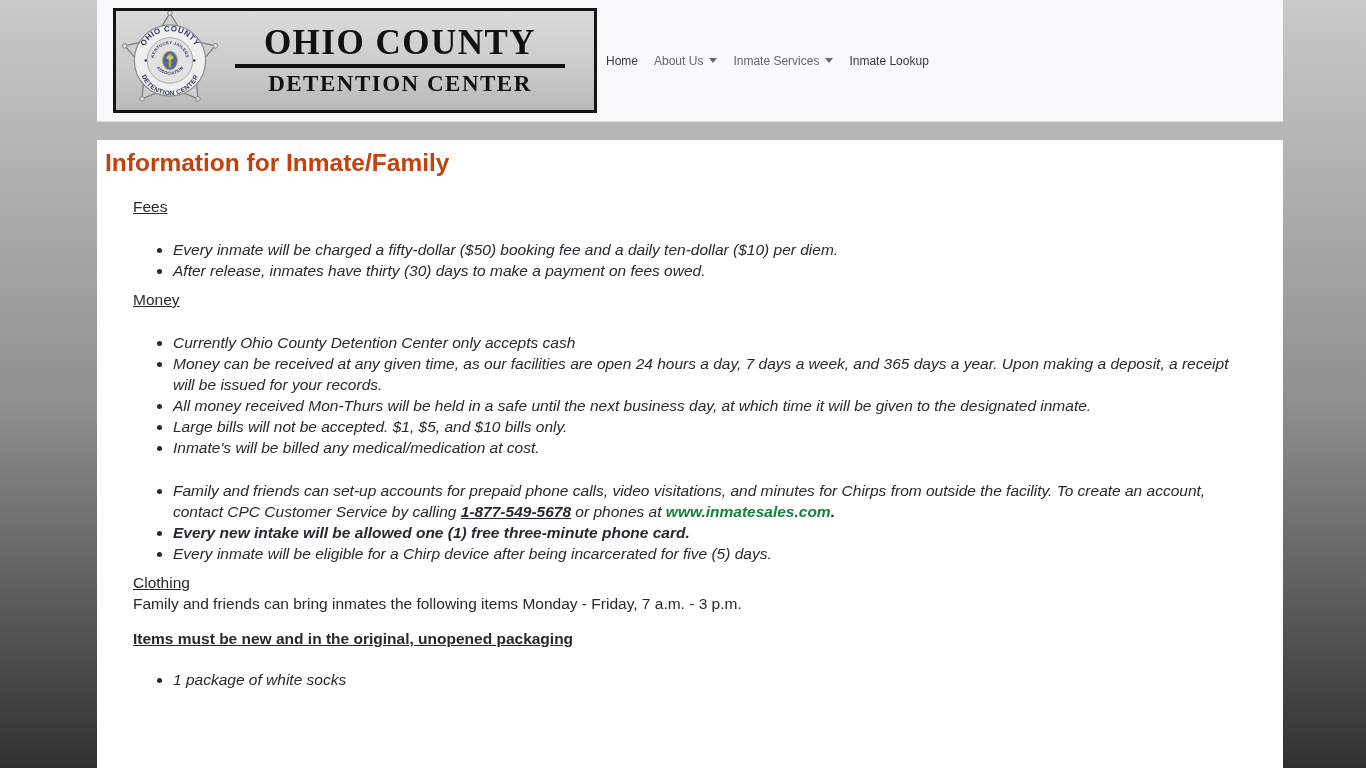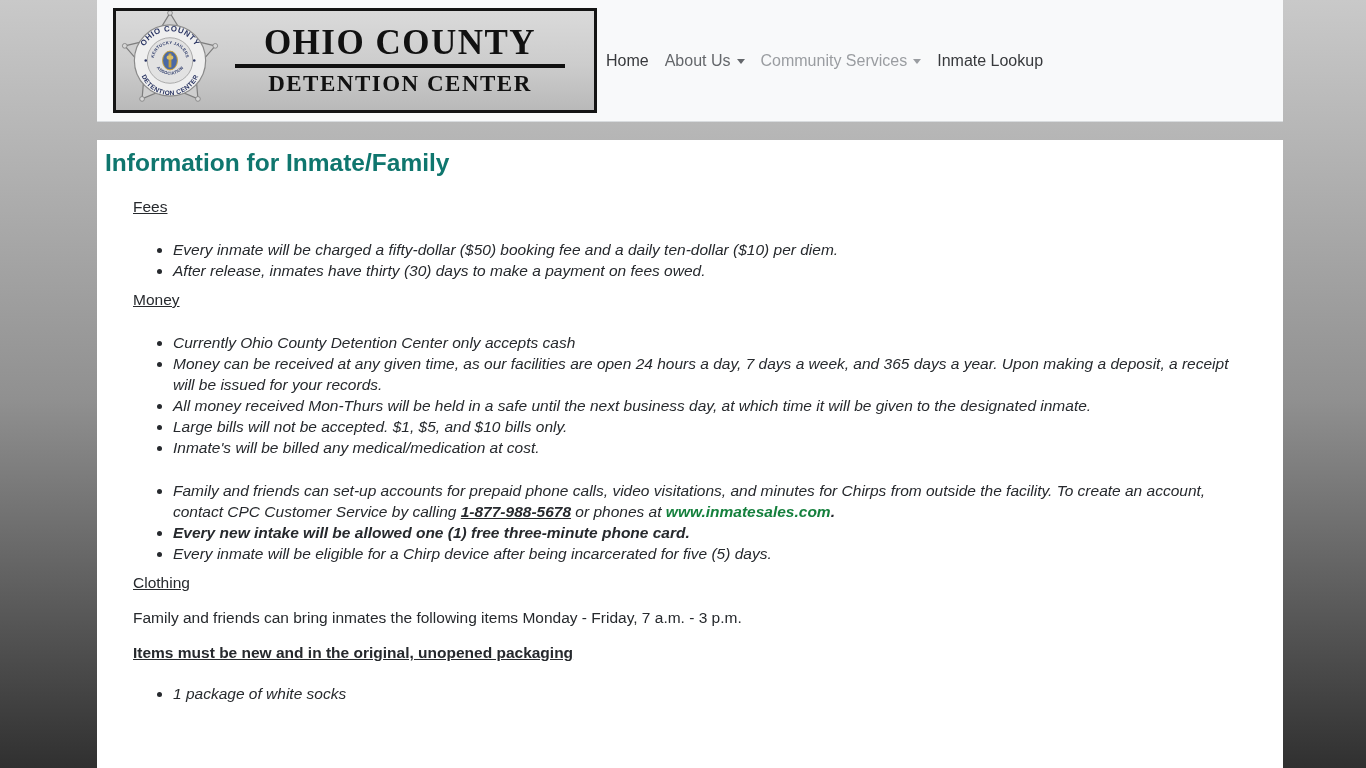--- a/index.html
+++ b/index.html
@@ -24,44 +24,44 @@
   }
   .badge-wrap { width: 100px; height: 99px; margin-left: 4px; flex-shrink: 0; }
   .brand-text {
     flex: 1; display: flex; flex-direction: column; align-items: center;
     font-family: "Liberation Serif", "DejaVu Serif", serif; font-weight: bold;
     margin-right: 14px;
   }
   .brand-line1 { font-size: 35px; letter-spacing: 1.5px; line-height: 1.1; }
   .brand-rule { width: 330px; height: 4px; background: #101010; margin: 2px 0 3px; }
   .brand-line2 { font-size: 23px; letter-spacing: 1.5px; }
-  .nav { display: flex; align-items: center; margin-left: 1px; font-size: 16px; }
+  .nav { display: flex; align-items: center; margin-left: 1px; font-size: 12px; }
   .nav a { text-decoration: none; padding: 8px; white-space: nowrap; cursor: pointer; }
   .nav a.plain { color: #37393c; }
   .nav a.drop  { color: #64676b; text-align: center; }
   .nav a.drop.muted { color: #9a9da1; }
   .caret {
     display: inline-block; width: 0; height: 0; margin-left: 6px;
     border-left: 4px solid transparent; border-right: 4px solid transparent;
     border-top: 5px solid currentColor; vertical-align: 2px;
   }
   
   .card {
     margin: 18px 0 0 97px; width: 1186px; min-height: 640px;
     background: #ffffff; padding: 8px 30px 40px 8px;
   }
-  .page-title { font-size: 24.5px; font-weight: 600; color: #0f766e; line-height: 30px; margin-bottom: 18px; }
+  .page-title { font-size: 24.5px; font-weight: 600; color: #c2410c; line-height: 30px; margin-bottom: 18px; }
   .content-inner { margin-left: 28px; font-size: 15.5px; line-height: 21px; color: #26292d; padding-right: 20px; }
   .section-head { text-decoration: underline; margin-top: 8px; }
   .section-head.first { }
   .content-inner ul { margin-top: 22px; padding-left: 40px; font-style: italic; }
   .content-inner ul.tight-list { margin-top: 20px; }
   .content-inner li { line-height: 21px; }
   .bold { font-weight: bold; }
-  .para { margin-top: 14px; }
+  .para { }
   .note { margin-top: 14px; font-weight: bold; text-decoration: underline; }
   .tel-link { color: inherit; font-weight: bold; text-decoration: underline; cursor: pointer; }
   .web-link { color: #15803d; font-weight: bold; text-decoration: none; cursor: pointer; }
 </style>
 </head>
 <body>
 
 <header class="site-header">
   <a class="brand">
     <span class="badge-wrap">
@@ -101,21 +101,21 @@
     </span>
     <span class="brand-text">
       <span class="brand-line1">OHIO COUNTY</span>
       <span class="brand-rule"></span>
       <span class="brand-line2">DETENTION CENTER</span>
     </span>
   </a>
   <nav class="nav">
     <a class="plain"><span>Home</span></a>
     <a class="drop"><span>About Us</span><span class="caret"></span></a>
-    <a class="drop muted"><span>Community Services</span><span class="caret"></span></a>
+    <a class="drop"><span>Inmate Services</span><span class="caret"></span></a>
     <a class="plain"><span>Inmate Lookup</span></a>
   </nav>
 </header>
 
 <main class="card">
   <h3 class="page-title">Information for Inmate/Family</h3>
 
   <div class="content-inner">
 
     <p class="section-head first">Fees</p>
@@ -127,21 +127,21 @@
     <p class="section-head">Money</p>
     <ul>
       <li>Currently Ohio County Detention Center only accepts cash</li>
       <li>Money can be received at any given time, as our facilities are open 24 hours a day, 7 days a week, and 365 days a year. Upon making a deposit, a receipt will be issued for your records.</li>
       <li>All money received Mon-Thurs will be held in a safe until the next business day, at which time it will be given to the designated inmate.</li>
       <li>Large bills will not be accepted. $1, $5, and $10 bills only.</li>
       <li>Inmate's will be billed any medical/medication at cost.</li>
     </ul>
 
     <ul>
-      <li><span>Family and friends can set-up accounts for prepaid phone calls, video visitations, and minutes for Chirps from outside the facility. To create an account, contact CPC Customer Service by calling </span><a class="tel-link">1-877-988-5678</a><span> or phones at </span><a class="web-link">www.inmatesales.com</a><span class="bold">.</span></li>
+      <li><span>Family and friends can set-up accounts for prepaid phone calls, video visitations, and minutes for Chirps from outside the facility. To create an account, contact CPC Customer Service by calling </span><a class="tel-link">1-877-549-5678</a><span> or phones at </span><a class="web-link">www.inmatesales.com</a><span class="bold">.</span></li>
       <li class="bold">Every new intake will be allowed one (1) free three-minute phone card.</li>
       <li>Every inmate will be eligible for a Chirp device after being incarcerated for five (5) days.</li>
     </ul>
 
     <p class="section-head">Clothing</p>
     <p class="para">Family and friends can bring inmates the following items Monday - Friday, 7 a.m. - 3 p.m.</p>
     <p class="note">Items must be new and in the original, unopened packaging</p>
     <ul class="tight-list">
       <li>1 package of white socks</li>
     </ul>

